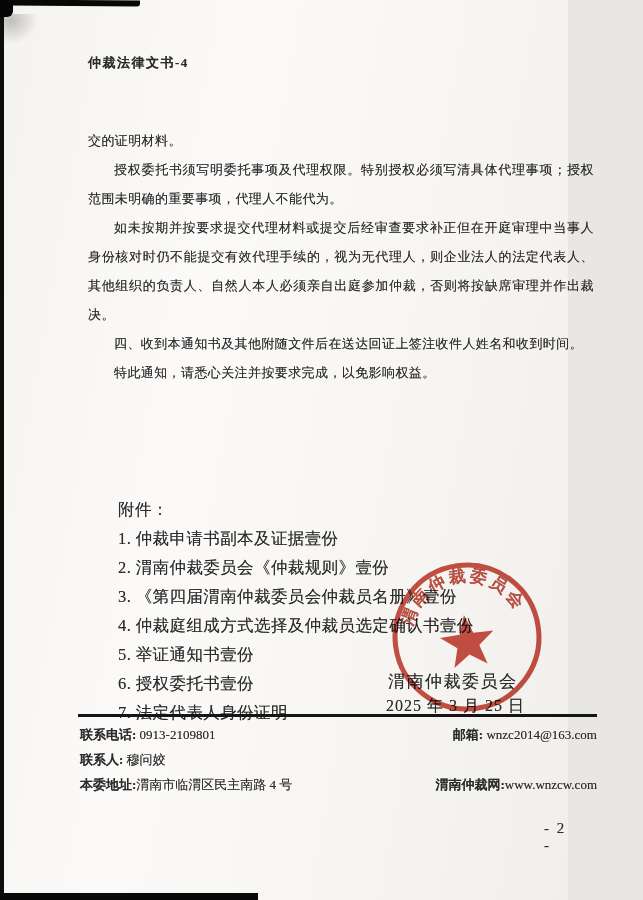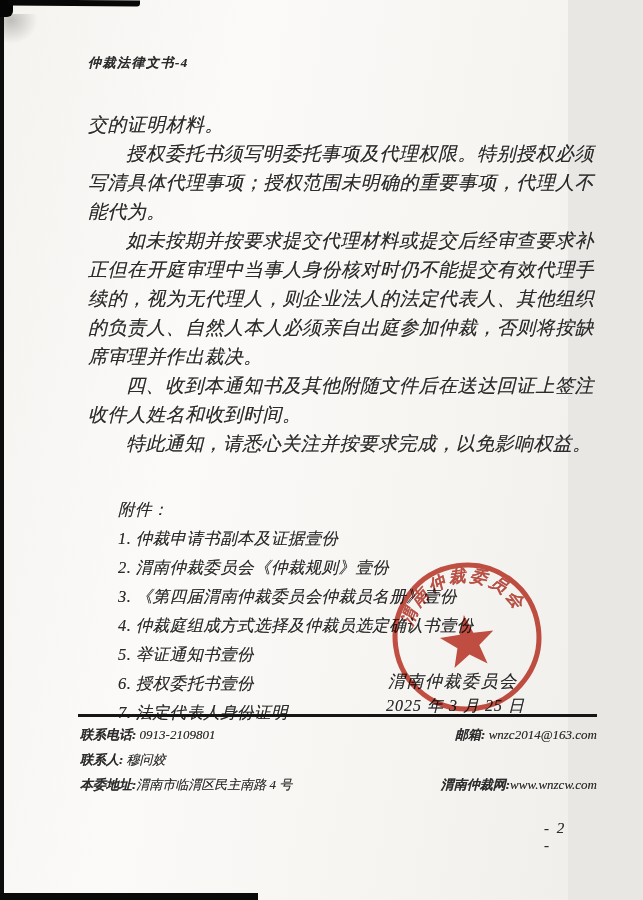--- a/index.html
+++ b/index.html
@@ -4,34 +4,33 @@
 <style>
   * { margin:0; padding:0; box-sizing:border-box; }
   html,body { width:643px; height:900px; }
   body { background:#e9e7e3; overflow:hidden; }
   .page {
     position:relative; width:568px; height:900px;
     background:linear-gradient(100deg,#f5f3f0 0%, #fbfaf8 35%, #f7f5f2 70%, #f1efec 100%);
     font-family:"Liberation Serif","DejaVu Serif",serif;
     color:#2b2b2b;
     text-shadow:0 0 0.5px rgba(50,50,50,0.55);
-    font-style:italic;
   }
   
   .edge-left { position:absolute; left:0; top:0; width:4px; height:900px; background:#0d0d0d; }
   .blob-topleft { position:absolute; left:0; top:0; width:13px; height:17px; background:#050505; border-radius:0 0 6px 0; }
   .bar-top { position:absolute; left:8px; top:0; width:132px; height:6px; background:#080808; transform:rotate(0.4deg); border-radius:0 0 3px 0; }
   .smudge-topleft { position:absolute; left:4px; top:14px; width:34px; height:30px;
     background:radial-gradient(ellipse at 20% 20%, rgba(90,88,84,0.35), rgba(90,88,84,0) 70%); }
   .bar-bottom { position:absolute; left:0; top:893px; width:258px; height:7px; background:#0a0a0a; }
 
   .doc-label { position:absolute; left:88px; top:54px; font-size:13px; font-weight:bold; letter-spacing:1.5px; }
 
-  .body-text { position:absolute; left:88px; top:110px; width:506px;
-    font-size:19px; line-height:29px; letter-spacing:0.4px; text-align:justify; }
+  .body-text { position:absolute; left:88px; top:126px; width:506px;
+    font-size:13px; line-height:29px; letter-spacing:0.4px; text-align:justify; }
   .body-text p.indent { text-indent:2em; }
 
   .attachments { position:absolute; left:118px; top:495px; display:flex; align-items:flex-start;
     font-size:16.5px; line-height:29px; letter-spacing:0.4px;flex-direction:column; }
   .attach-label { white-space:nowrap; margin-right:2px; }
   .attach-items div { white-space:nowrap; }
 
   .sig-org { position:absolute; left:388px; top:670px; font-size:17px; letter-spacing:1.5px; }
   .sig-date { position:absolute; left:386px; top:696px; font-size:16px; letter-spacing:1px; }
 

